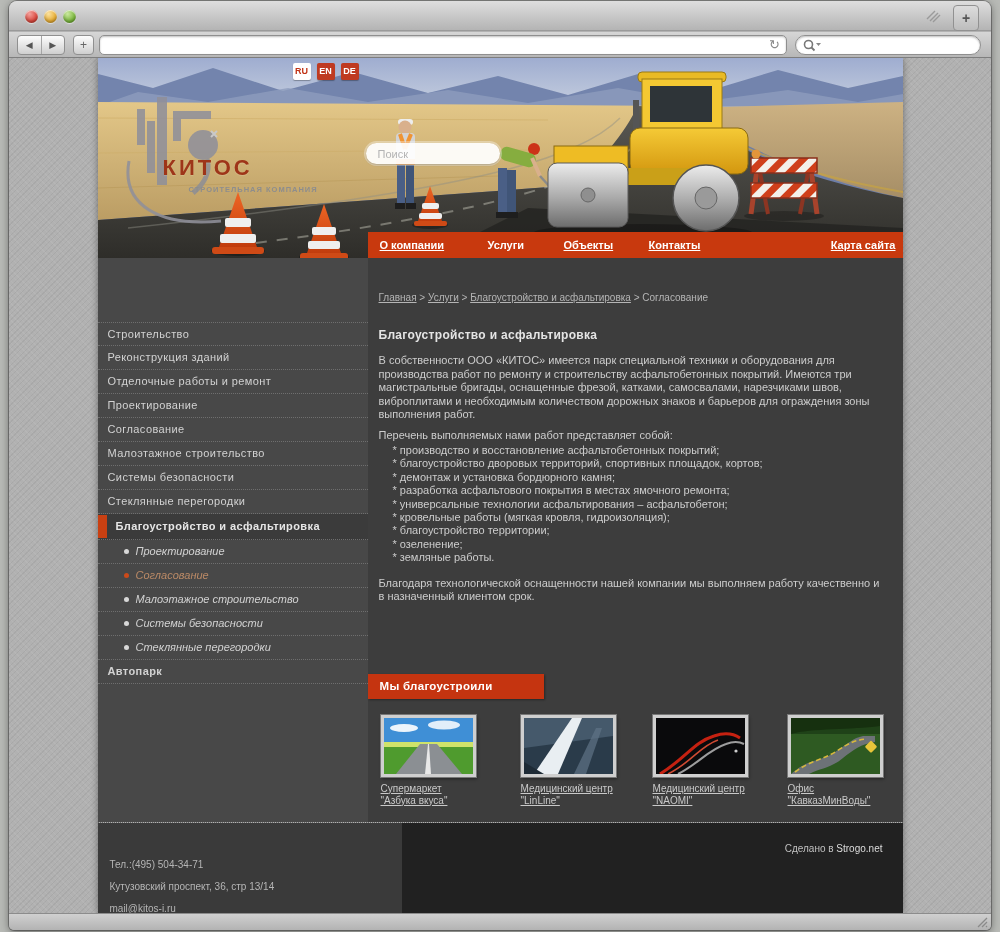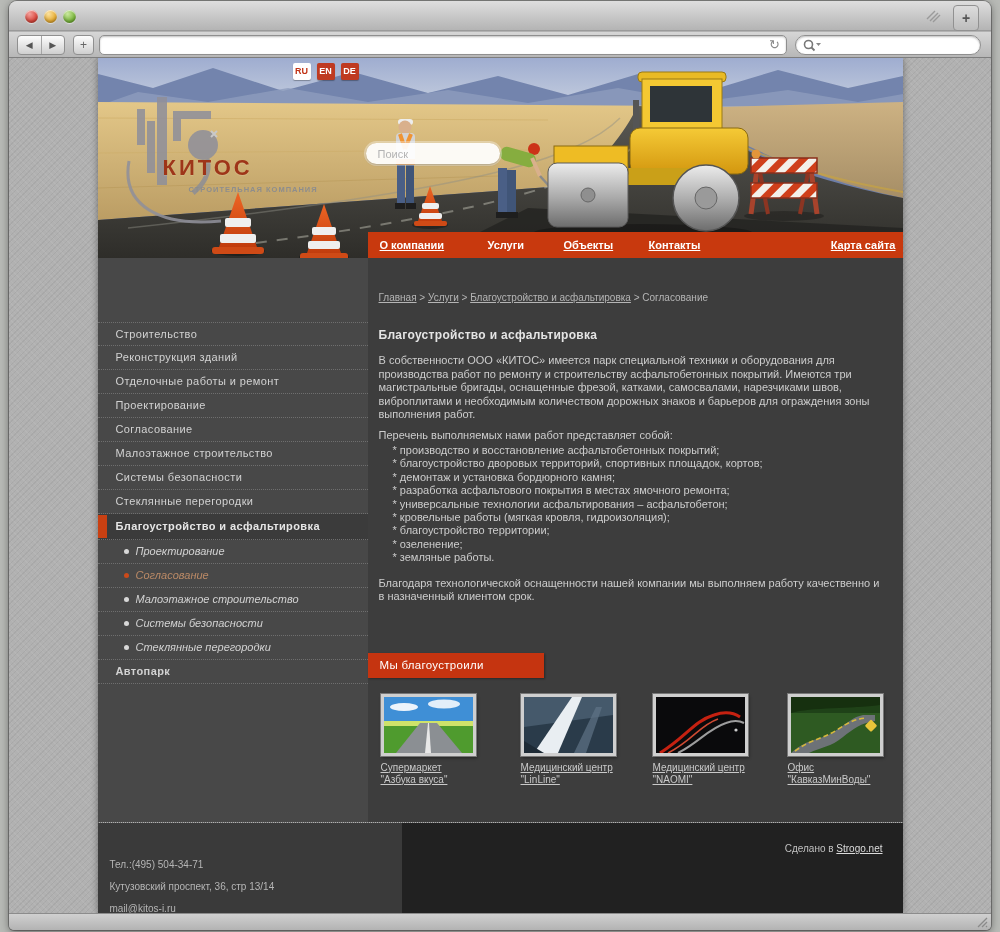--- a/index.html
+++ b/index.html
@@ -94,21 +94,21 @@
   .mainnav{ position:absolute; left:270px; right:0; bottom:0; height:26px; background:#c8390e; }
   .mainnav a{ position:absolute; top:0; line-height:26px; font-size:11px; font-weight:bold;
     color:#fff; text-decoration:underline; white-space:nowrap; cursor:pointer;}
   .mainnav a.plain{ text-decoration:none; }
   .mn0{ left:12px; } .mn1{ left:120px; } .mn2{ left:196px; } .mn3{ left:281px; } .mn4{ right:7px; }
   
   .bodyrow{ display:flex; height:564px; }
   .sidebar{ width:270px; background:#484848; position:relative; font-size:11px; }
   .content{ width:535px; background:#3d3d3d; position:relative; color:#cdcdcd; }
   .smenu{ padding-top:64px; }
-  .sitem{ height:24px; line-height:22px; padding-left:18px; color:#d2d2d2;
+  .sitem{ height:24px; line-height:22px; padding-left:10px; color:#d2d2d2;
           border-bottom:1px dotted #6f6f6f; letter-spacing:.4px; cursor:pointer; }
   .smenu .sitem:first-child{ border-top:1px dotted #6f6f6f; }
   .sactive{ height:26px; line-height:24px; background:#3b3b3b; color:#e6e6e6;
             font-weight:bold; padding-left:18px; letter-spacing:.4px; position:relative;
             border-bottom:1px dotted #6f6f6f; cursor:pointer;}
   .sactive .marker{ position:absolute; left:0; top:1px; width:9px; height:23px; background:#c94012; }
   .subitem{ height:24px; line-height:22px; padding-left:38px; font-style:italic;
             color:#d2d2d2; border-bottom:1px dotted #6f6f6f; position:relative; cursor:pointer;}
   .subitem .bullet{ position:absolute; left:26px; top:9px; width:5px; height:5px;
             border-radius:50%; background:#d8d8d8; }
@@ -116,39 +116,39 @@
   .subitem.on .bullet{ background:#cc4a1a; }
   .sitem.bold{ font-weight:bold; }
   
   .crumbs{ margin:34px 11px 0; font-size:10px; color:#b5b5b5; }
   .crumbs a{ color:#b5b5b5; text-decoration:underline; cursor:pointer;}
   .crumbs .cur{ text-decoration:none; }
   .ctitle{ margin:25px 11px 0; font-size:12px; font-weight:bold; color:#e4e4e4; letter-spacing:.3px;}
   .para{ margin:12px 15px 0 11px; font-size:11px; line-height:13.5px; }
   .lintro{ margin:7px 11px 0; font-size:11px; line-height:13.5px; }
   .wlist{ margin:2px 11px 0 25px; list-style:none; font-size:11px; line-height:13.4px; }
-  .banner{ margin-top:49px; width:176px; height:25px; background:#c53410;
-           color:#fff; font-size:11.5px; font-weight:normal; line-height:25px; padding-left:12px;
+  .banner{ margin-top:70px; width:176px; height:25px; background:#c53410;
+           color:#fff; font-size:11.5px; font-weight:bold; line-height:25px; padding-left:12px;
            letter-spacing:.3px; box-shadow:1px 1px 2px rgba(0,0,0,.35);}
   .gallery{ position:relative; height:110px; margin-top:16px; }
   .gitem{ position:absolute; top:0; width:130px; }
   .g0{ left:13px; } .g1{ left:153px; } .g2{ left:285px; } .g3{ left:420px; }
   .thumb{ width:95px; height:62px; border:3px solid #cfcfcf; outline:1px solid #777;
           background:#222; box-shadow:inset 0 0 1px #fff, 1px 2px 3px rgba(0,0,0,.45); cursor:pointer;}
   .thumb svg{ display:block; }
   .gcap{ margin-top:6px; font-size:10px; line-height:12px; color:#c9c9c9;
          text-decoration:underline; cursor:pointer; display:block; }
   
   .footer{ display:flex; height:91px; border-top:1px dotted #666; }
   .f-left{ width:325px; background:#3a3a3a; padding:36px 0 0 12px; font-size:10px; color:#b5b5b5; }
   .f-left div{ margin-bottom:11px; }
   .f-left a{ color:#b5b5b5; text-decoration:underline; cursor:pointer;}
   .f-right{ width:535px; background:#212121; position:relative; font-size:10px; color:#c0c0c0; }
   .madein{ position:absolute; right:20px; top:20px; }
-  .madein a{ color:#dcdcdc; text-decoration:underline; cursor:pointer;}
+  .madein a{ color:#dcdcdc; cursor:pointer;}
 </style>
 </head>
 <body>
 
 <div class="window">
 
   <div class="titlebar">
     <div class="tl red"></div>
     <div class="tl yel"></div>
     <div class="tl grn"></div>

